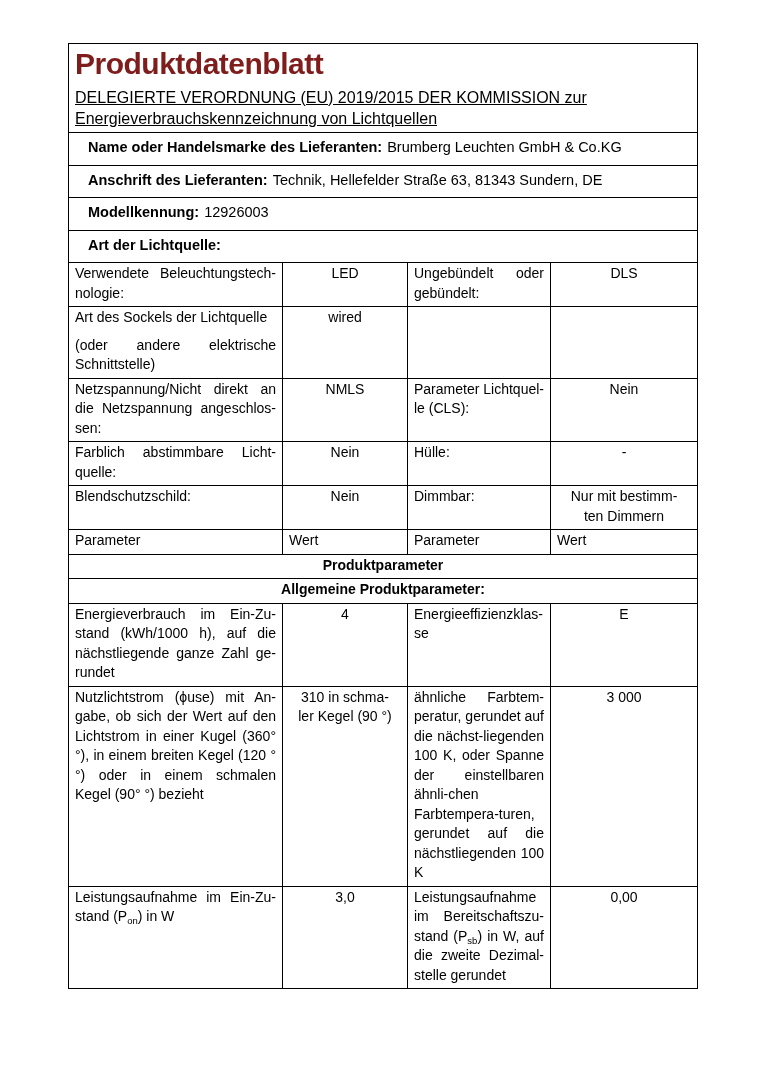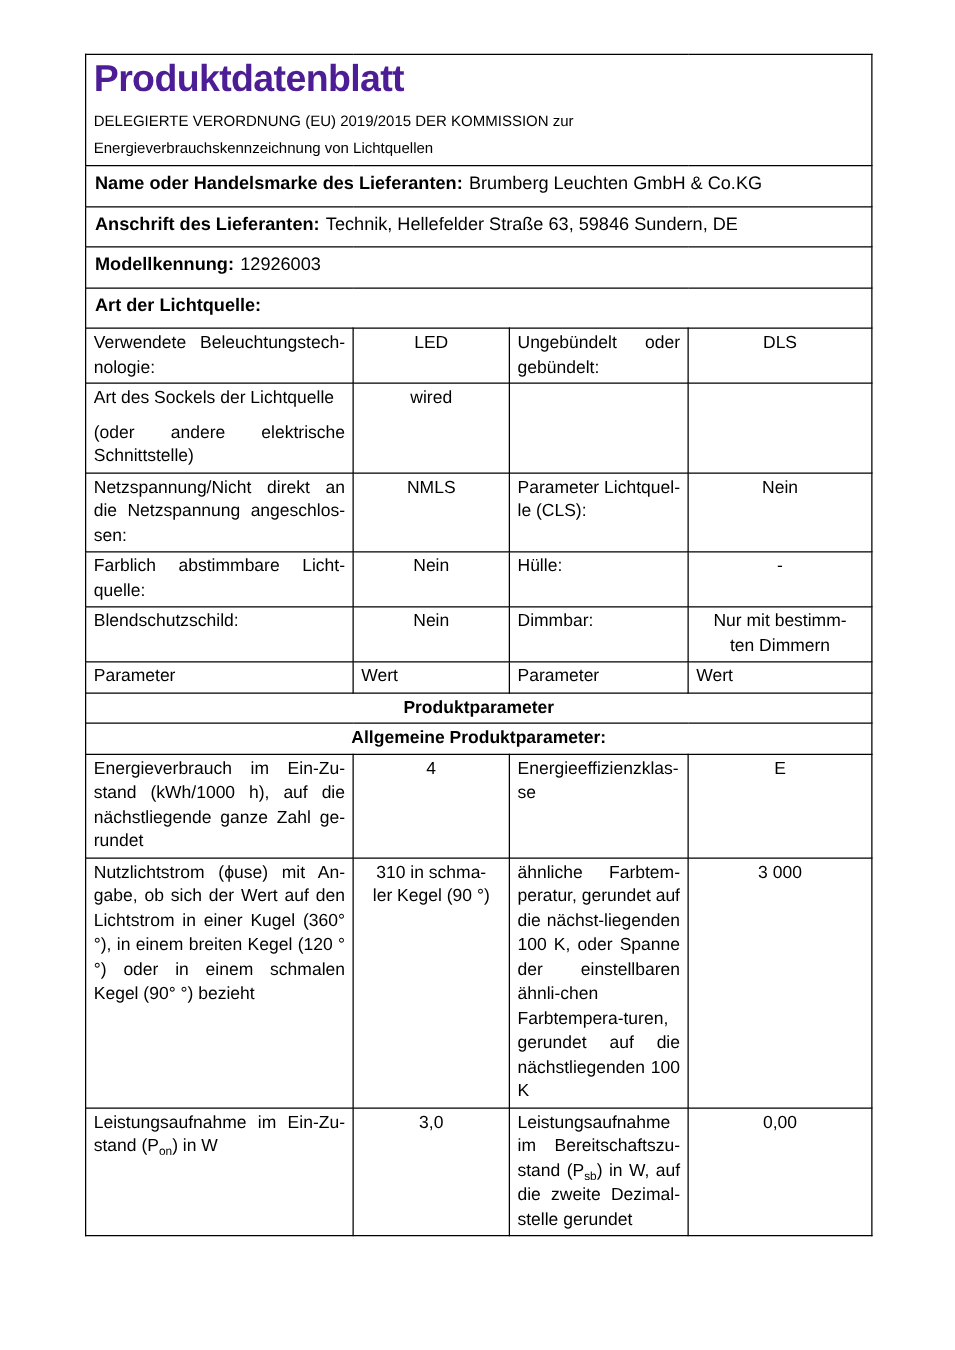--- a/index.html
+++ b/index.html
@@ -16,27 +16,27 @@
   }
   table.doc td {
     border:1.5px solid #000;
     vertical-align:top;
     padding:1px 6px 3px 6px;
     line-height:19.5px;
     word-wrap:break-word;
   }
   td.hdrblock { padding:5px 8px 7px 7px; }
   .title {
-    font-size:30px; font-weight:bold; color:#4c1d95;
+    font-size:30px; font-weight:bold; color:#7f1d1d;
     line-height:34px; margin:2px 0 6px 0; letter-spacing:-0.5px;
   }
-  .subtitle { font-size:12px; line-height:21px; white-space:pre-line; }
+  .subtitle { font-size:16px; line-height:21px; white-space:pre-line;text-decoration:underline; }
 
   tr.supplier td { padding:5px 7px 7px 7px; font-size:14.5px; }
-  .lbl { font-weight:bold; }
+  .lbl { font-weight:bold;margin-left:12px; }
   .val { margin-left:5px; }
 
   td.label { text-align:justify; }
   td.c3 { padding-left:4px; padding-right:4px; }
   td.value { text-align:center; white-space:pre-line;margin-top:13px; }
   .gap { margin-top:8px; }
 
   td.sechead { text-align:center; font-weight:bold; padding-top:1px; padding-bottom:2px; }
 
   tr.cut td { border-bottom:none; }
@@ -65,21 +65,21 @@
       </td>
     </tr>
 
     <tr class="supplier">
       <td colspan="4">
         <span class="lbl">Name oder Handelsmarke des Lieferanten:</span><span class="val">Brumberg Leuchten GmbH &amp; Co.KG</span>
       </td>
     </tr>
     <tr class="supplier">
       <td colspan="4">
-        <span class="lbl">Anschrift des Lieferanten:</span><span class="val">Technik, Hellefelder Straße 63, 59846 Sundern, DE</span>
+        <span class="lbl">Anschrift des Lieferanten:</span><span class="val">Technik, Hellefelder Straße 63, 81343 Sundern, DE</span>
       </td>
     </tr>
     <tr class="supplier">
       <td colspan="4">
         <span class="lbl">Modellkennung:</span><span class="val">12926003</span>
       </td>
     </tr>
     <tr class="supplier">
       <td colspan="4">
         <span class="lbl">Art der Lichtquelle:</span>

